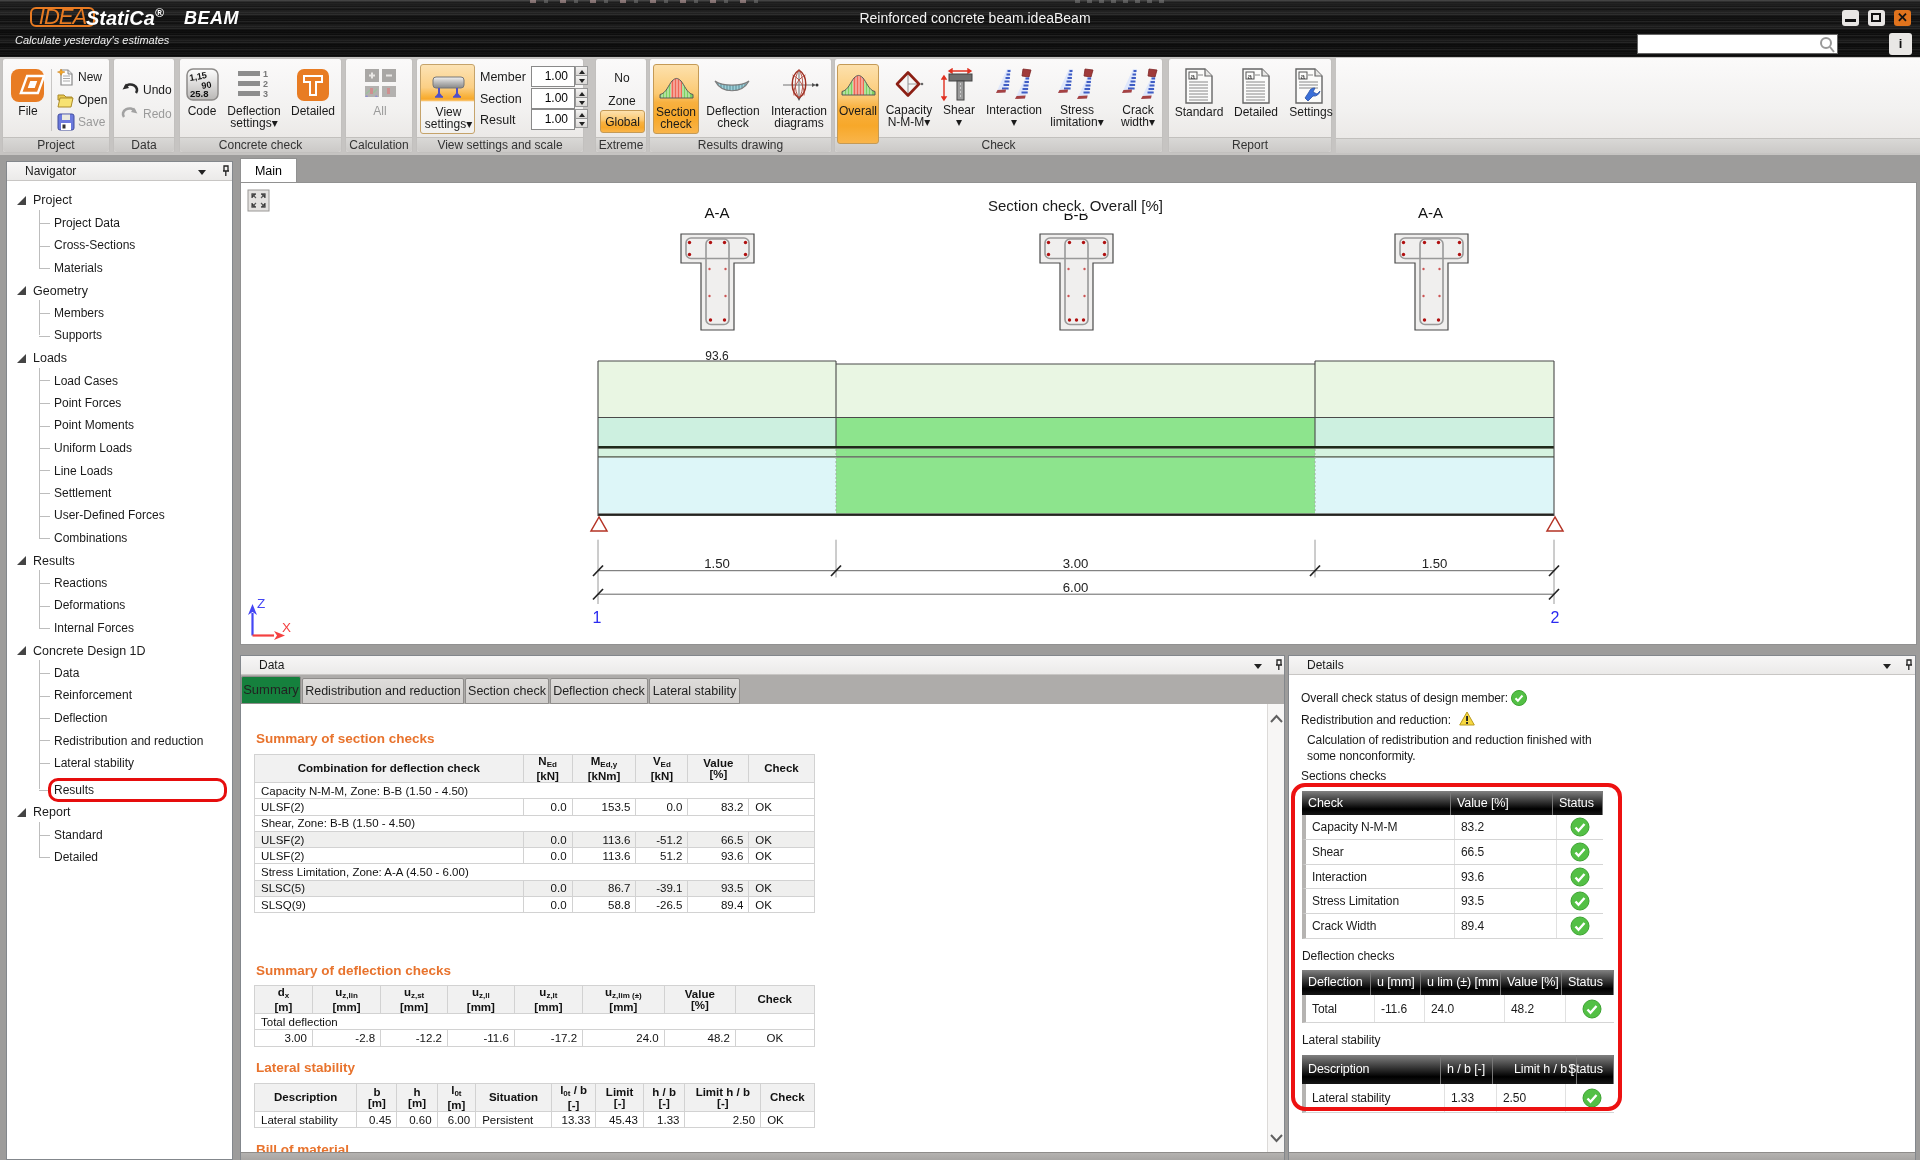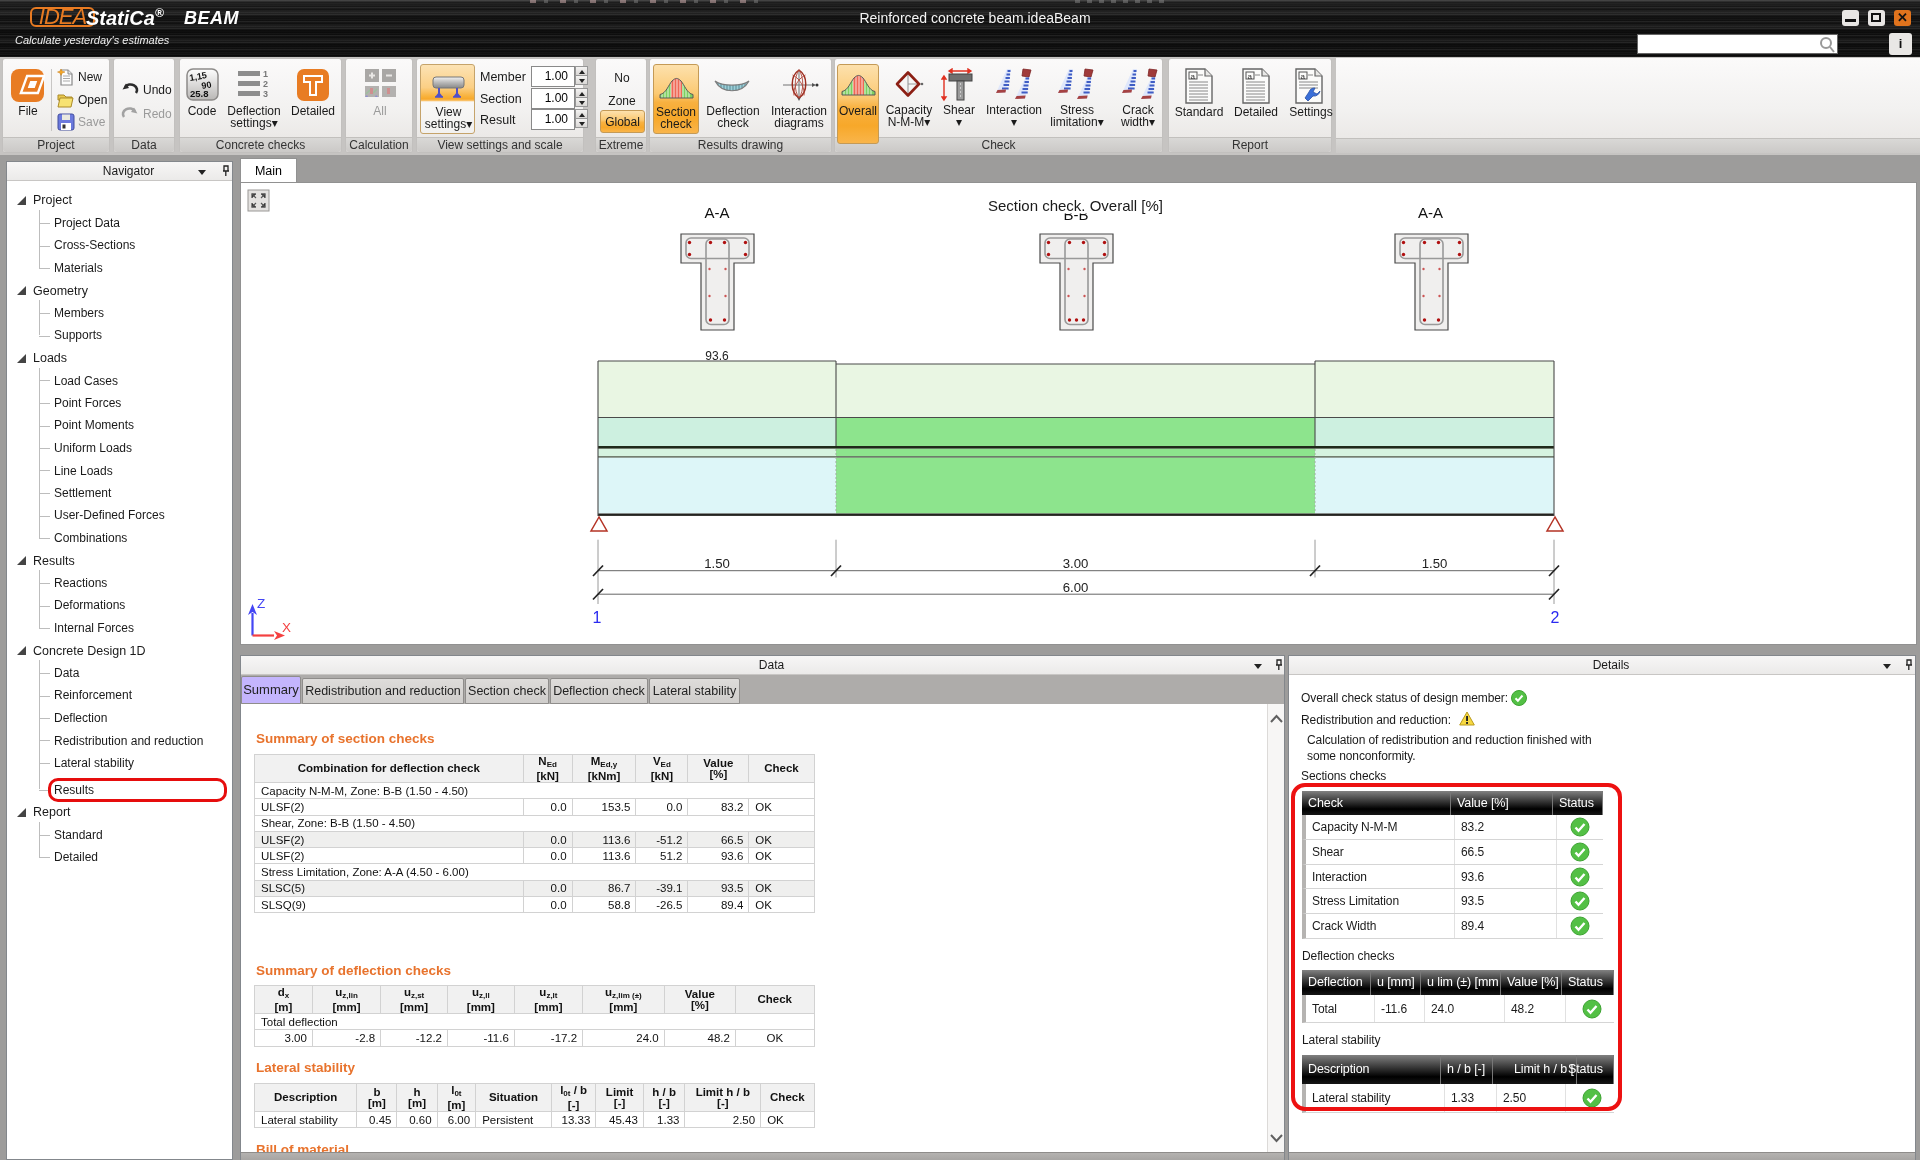--- a/index.html
+++ b/index.html
@@ -34,35 +34,35 @@
 .spinrow{position:absolute;width:44px;height:21px;background:#fff;border:1px solid #898989;font-size:12px;text-align:right;line-height:19px;padding-right:6px;}
 .spinbtns{position:absolute;width:13px;height:21px;}
 .spinbtns div{height:10px;border:1px solid #979797;background:linear-gradient(180deg,#f4f3f2,#d9d7d5);position:relative;}
 .spinbtns div+div{margin-top:-1px;}
 .spinbtns div:after{content:"";position:absolute;left:3px;border-left:3px solid transparent;border-right:3px solid transparent;}
 .spinbtns .up:after{top:3px;border-bottom:4px solid #222;}
 .spinbtns .dn:after{top:3px;border-top:4px solid #222;}
 
 .panel{position:absolute;background:#fff;border:1px solid #83878c;}
 .phead{position:absolute;left:0;top:0;right:0;height:19px;background:linear-gradient(180deg,#f7f6f6,#ebeae9);
- border-bottom:1px solid #c8c6c4;font-size:12px;color:#1a1a1a;line-height:18px;padding-left:18px;text-align:center;}
+ border-bottom:1px solid #c8c6c4;font-size:12px;color:#1a1a1a;line-height:18px;padding-left:18px;}
 .pin{position:absolute;top:3px;width:12px;height:13px;}
 .drop{position:absolute;top:8px;width:0;height:0;border-left:4px solid transparent;border-right:4px solid transparent;border-top:5px solid #222;}
 
 .titem{position:absolute;font-size:12px;color:#1a1a1a;white-space:nowrap;}
 .tparent{font-size:12.5px;}
 .tri{position:absolute;width:0;height:0;border-left:9px solid transparent;border-bottom:9px solid #444;}
 .tline{position:absolute;background:#bdbdbd;}
 #navRed{position:absolute;left:41px;top:616px;width:179px;height:24px;border:3px solid #e60d0d;border-radius:10px;}
 #detRed{position:absolute;left:1291px;top:783px;width:331px;height:328px;border:4px solid #ed1111;border-radius:14px;z-index:5;}
 
 .tabstrip{position:absolute;background:#aeacaa;}
 .tab{position:absolute;top:3px;height:26px;background:linear-gradient(180deg,#dedcda,#cfcdcb);border:1px solid #8f8d8b;
  font-size:12.5px;color:#222;text-align:center;border-radius:2px 2px 0 0;}
-.tab.active{background:#c4b5fd;height:28px;top:1px;z-index:2;font-size:13px;}
+.tab.active{background:#15803d;height:28px;top:1px;z-index:2;font-size:13px;}
 h3.oh{position:absolute;color:#e8732d;font-size:13.5px;font-weight:bold;white-space:nowrap;}
 table.dt{border-collapse:collapse;table-layout:fixed;font-size:11.5px;color:#111;}
 table.dt td,table.dt th{border:1px solid #d2d2d2;overflow:hidden;white-space:nowrap;padding:0;}
 table.dt th{background:#f1f1f1;font-weight:bold;text-align:center;line-height:11.5px;padding-top:1px;}
 table.dt td.num{text-align:right;padding-right:5px;}
 table.dt td.lft{text-align:left;padding-left:6px;}
 table.dt tr.grp td{border-left:1px solid #d2d2d2;border-right:1px solid #d2d2d2;}
 sub{font-size:8px;vertical-align:-2px;}
 
 .dhead{background:linear-gradient(180deg,#818181 0,#3c3c3c 40%,#000 75%,#161616 100%);color:#fff;}
@@ -142,21 +142,21 @@
       </svg>
  <div class="btxt" style="left:29px;top:25px;text-align:left;">Undo</div>
  <svg class="abs" style="left:7px;top:47px;" width="18" height="14">
         <path d="M3 11 A6.5 5.5 0 0 1 14 5" fill="none" stroke="#a2a2a2" stroke-width="2.6"></path>
         <path d="M10 6l6.5 1.5L13 1.5z" fill="#a2a2a2"></path>
       </svg>
  <div class="btxt gray" style="left:29px;top:49px;text-align:left;">Redo</div>
 </div>
 
 <div class="rgroup" style="left:179px;width:163px;">
-      <div class="rlabel">Concrete checks</div>
+      <div class="rlabel">Concrete check</div>
  <svg class="abs" style="left:6px;top:9px;" width="33" height="33">
         <defs>
           <linearGradient id="gm" x1="0" y1="0" x2="0" y2="1">
             <stop offset="0" stop-color="#fdfdfd"></stop>
             <stop offset="1" stop-color="#b9b7b5"></stop>
           </linearGradient>
         </defs>
         <rect x="1" y="1" width="31" height="31" rx="6" fill="url(#gm)" stroke="#8d8b89" stroke-width="1.5"></rect>
         <text x="4" y="13" font-size="9" font-weight="bold" fill="#111" transform="rotate(-10 4 13)">1,15</text>
         <text x="16" y="21" font-size="9" font-weight="bold" fill="#111" transform="rotate(-10 16 21)">90</text>

